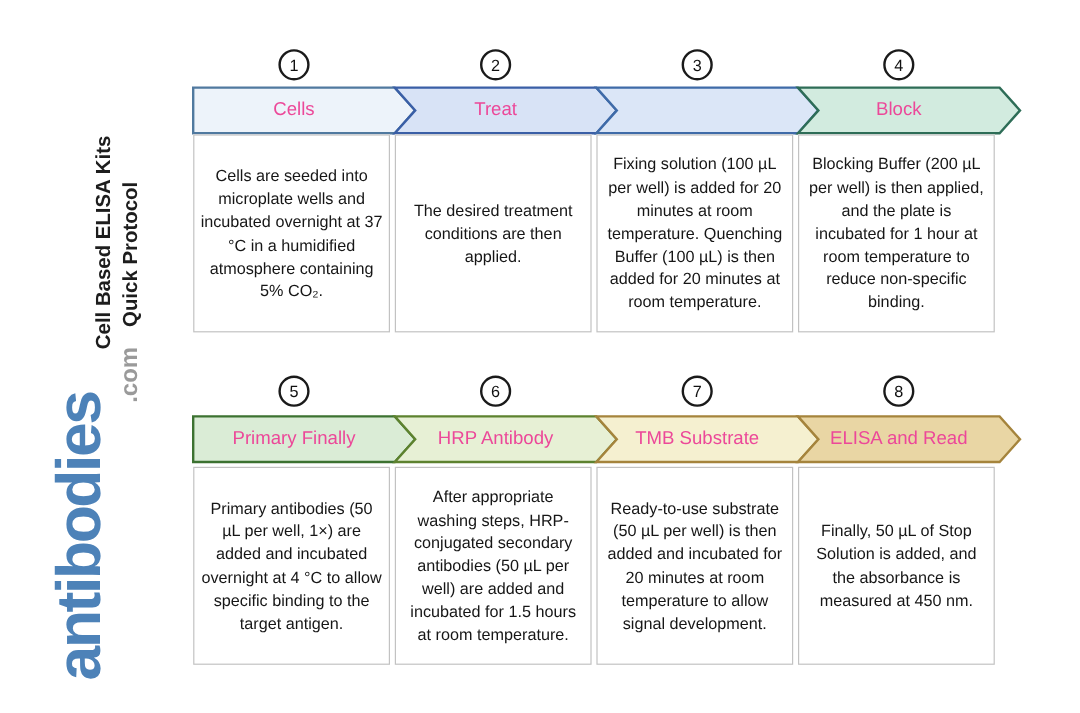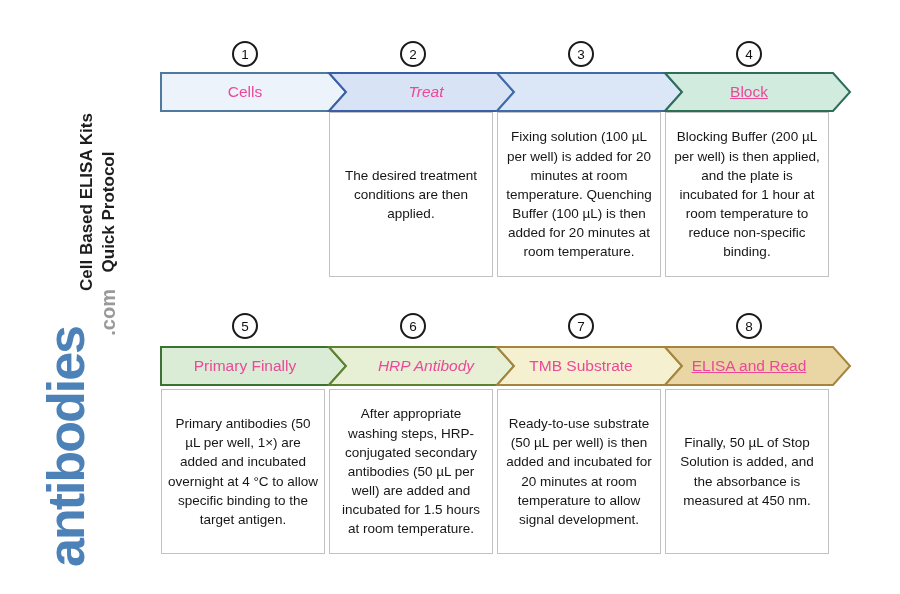--- a/index.html
+++ b/index.html
@@ -80,23 +80,23 @@
     position: absolute;
     width: 168px; height: 42px;
     line-height: 42px;
     text-align: center;
     font-size: 15.5px;
     color: #ec4899;
   }
   .r1.arrow-label { top: 71px; }
   .r2.arrow-label { top: 345px; }
   .c0.arrow-label { left: 161px; }
-  .c1.arrow-label { left: 342px; font-style: italic; }
+  .c1.arrow-label { left: 329px; }
   .c2.arrow-label { left: 497px; }
-  .c3.arrow-label { left: 665px; text-decoration: underline; }
+  .c3.arrow-label { left: 665px; }
 
   
   .desc-box {
     position: absolute;
     width: 164px; height: 165px;
     background: #ffffff;
     border: 1.5px solid #c2c2c2;
     display: flex; align-items: center; justify-content: center;
     padding: 6px 5px;
   }
@@ -146,20 +146,23 @@
     <polygon points="161,2 329,2 346,21 329,40 161,40" stroke-width="2" fill="#edf3fa" stroke="#50799f"></polygon>
     <polygon points="329,2 497,2 514,21 497,40 329,40 346,21" stroke-width="2" fill="#d8e3f6" stroke="#3a5fa6"></polygon>
     <polygon points="497,2 665,2 682,21 665,40 497,40 514,21" stroke-width="2" fill="#dbe6f7" stroke="#3f6ba8"></polygon>
     <polygon points="665,2 833,2 850,21 833,40 665,40 682,21" stroke-width="2" fill="#d2ebdf" stroke="#2e6d57"></polygon>
   </svg>
 
   <div class="arrow-label r1 c0">Cells</div>
   <div class="arrow-label r1 c1">Treat</div>
   <div class="arrow-label r1 c3">Block</div>
 
+  <div class="desc-box r1 c0">
+    <p class="desc-text">Cells are seeded into microplate wells and incubated overnight at 37 °C in a humidified atmosphere containing 5% CO₂.</p>
+  </div>
   <div class="desc-box r1 c1">
     <p class="desc-text">The desired treatment conditions are then applied.</p>
   </div>
   <div class="desc-box r1 c2">
     <p class="desc-text">Fixing solution (100 µL per well) is added for 20 minutes at room temperature. Quenching Buffer (100 µL) is then added for 20 minutes at room temperature.</p>
   </div>
   <div class="desc-box r1 c3">
     <p class="desc-text">Blocking Buffer (200 µL per well) is then applied, and the plate is incubated for 1 hour at room temperature to reduce non-specific binding.</p>
   </div>
 

